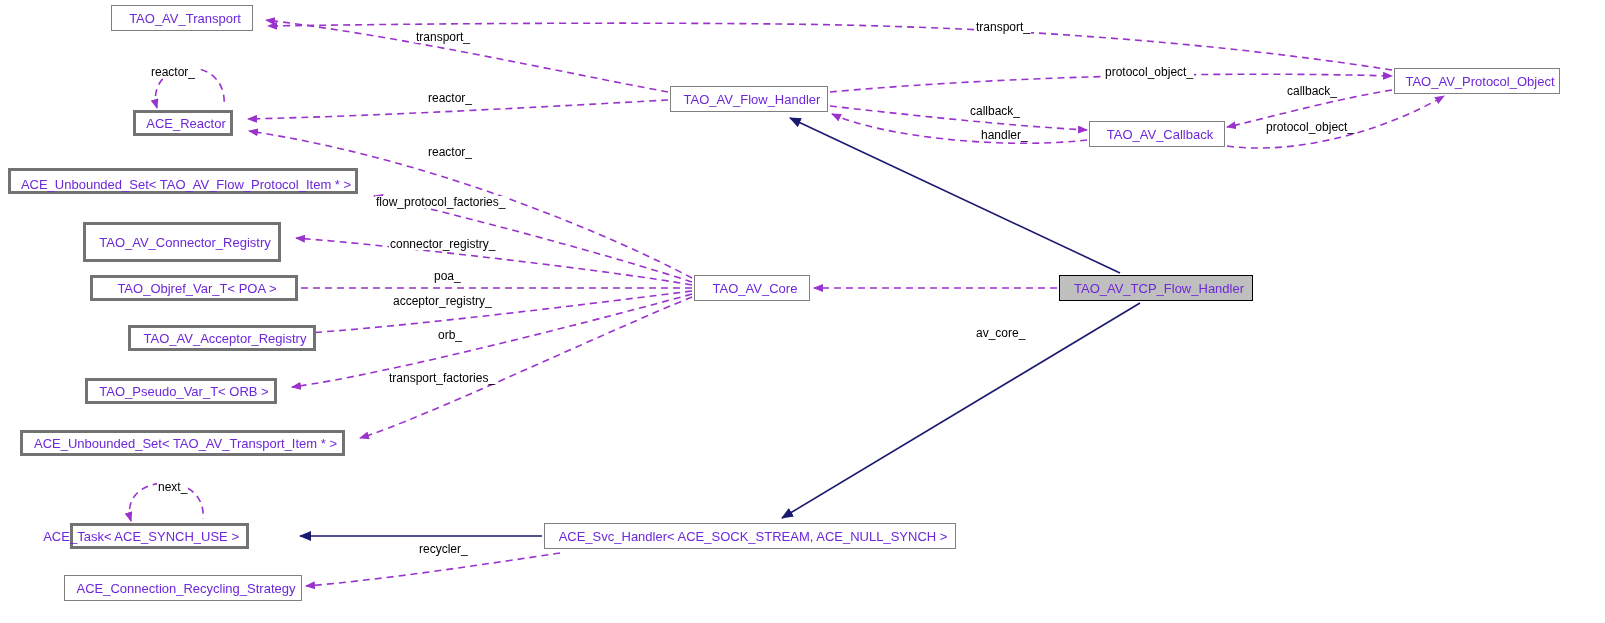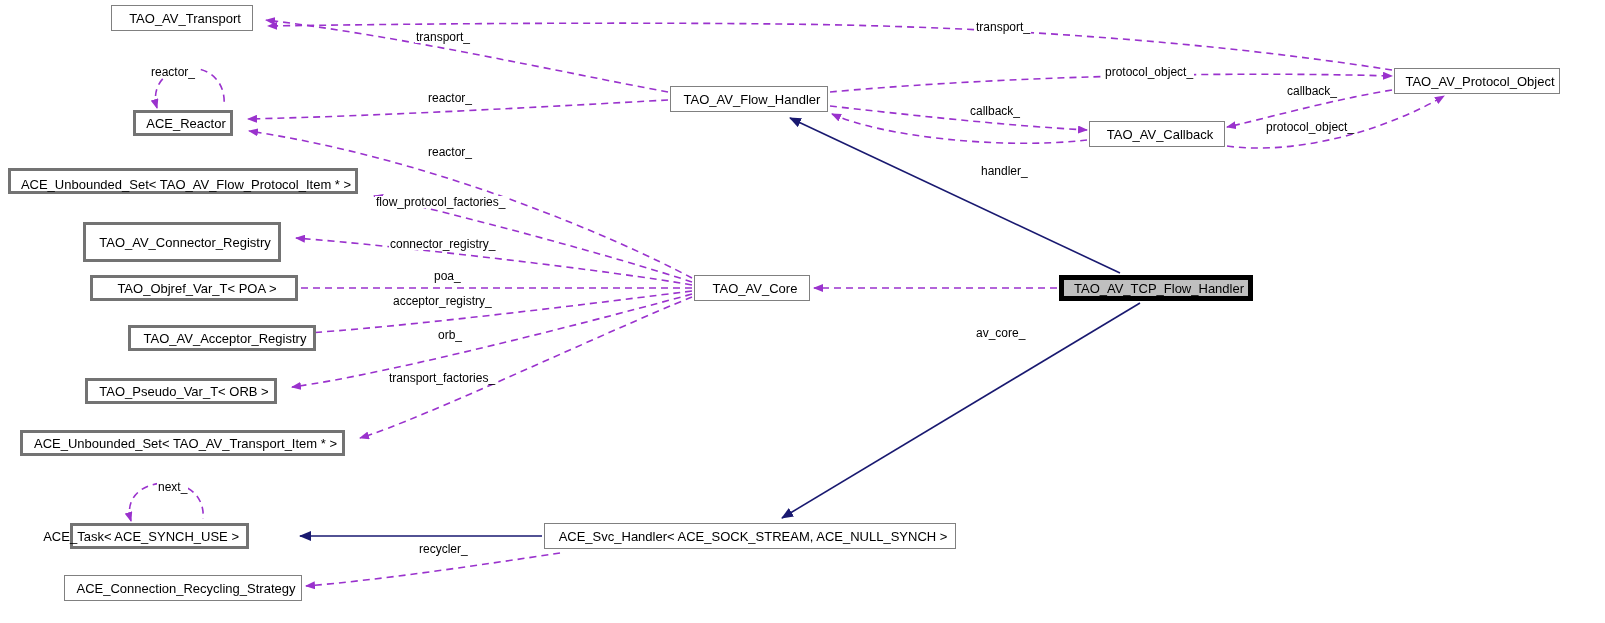--- a/index.html
+++ b/index.html
@@ -24,32 +24,32 @@
   }
   .node {
     position: absolute;
     box-sizing: border-box;
     display: flex;
     align-items: center;
     justify-content: center;
     white-space: nowrap;
     font-size: 13px;
     line-height: 1;
-    color: #000000;
+    color: #6d28d9;
     background: #ffffff;
     border: 1px solid #808080;
     z-index: 5;
     padding-left: 6px;
   }
   .node.red {
     border: 3px solid #737373;
   }
   .node.highlight {
     background: #bfbfbf;
-    border: 5px solid #000000;
+    border: 1px solid #000000;
     text-align: right;
   }
   .node-label {
     padding: 0 7px;
     pointer-events: none;
   }
   .edge-label {
     position: absolute;
     font-size: 12px;
     line-height: 1;
@@ -199,20 +199,20 @@
   <div class="edge-label" style="left:427px; top:146px;">reactor_</div>
   <div class="edge-label" style="left:375px; top:196px;">flow_protocol_factories_</div>
   <div class="edge-label" style="left:389px; top:238px;">connector_registry_</div>
   <div class="edge-label" style="left:433px; top:270px;">poa_</div>
   <div class="edge-label" style="left:392px; top:295px;">acceptor_registry_</div>
   <div class="edge-label" style="left:437px; top:329px;">orb_</div>
   <div class="edge-label" style="left:388px; top:372px;">transport_factories_</div>
   <div class="edge-label" style="left:975px; top:21px;">transport_</div>
   <div class="edge-label" style="left:1104px; top:66px;">protocol_object_</div>
   <div class="edge-label" style="left:969px; top:105px;">callback_</div>
-  <div class="edge-label" style="left:980px; top:129px;margin-top:36px;">handler_</div>
+  <div class="edge-label" style="left:980px; top:129px;">handler_</div>
   <div class="edge-label" style="left:1286px; top:85px;">callback_</div>
   <div class="edge-label" style="left:1265px; top:121px;">protocol_object_</div>
   <div class="edge-label" style="left:975px; top:279px;margin-top:48px;">av_core_</div>
   <div class="edge-label" style="left:157px; top:481px;">next_</div>
   <div class="edge-label" style="left:418px; top:543px;">recycler_</div>
 
 </div>
 
 </body></html>

